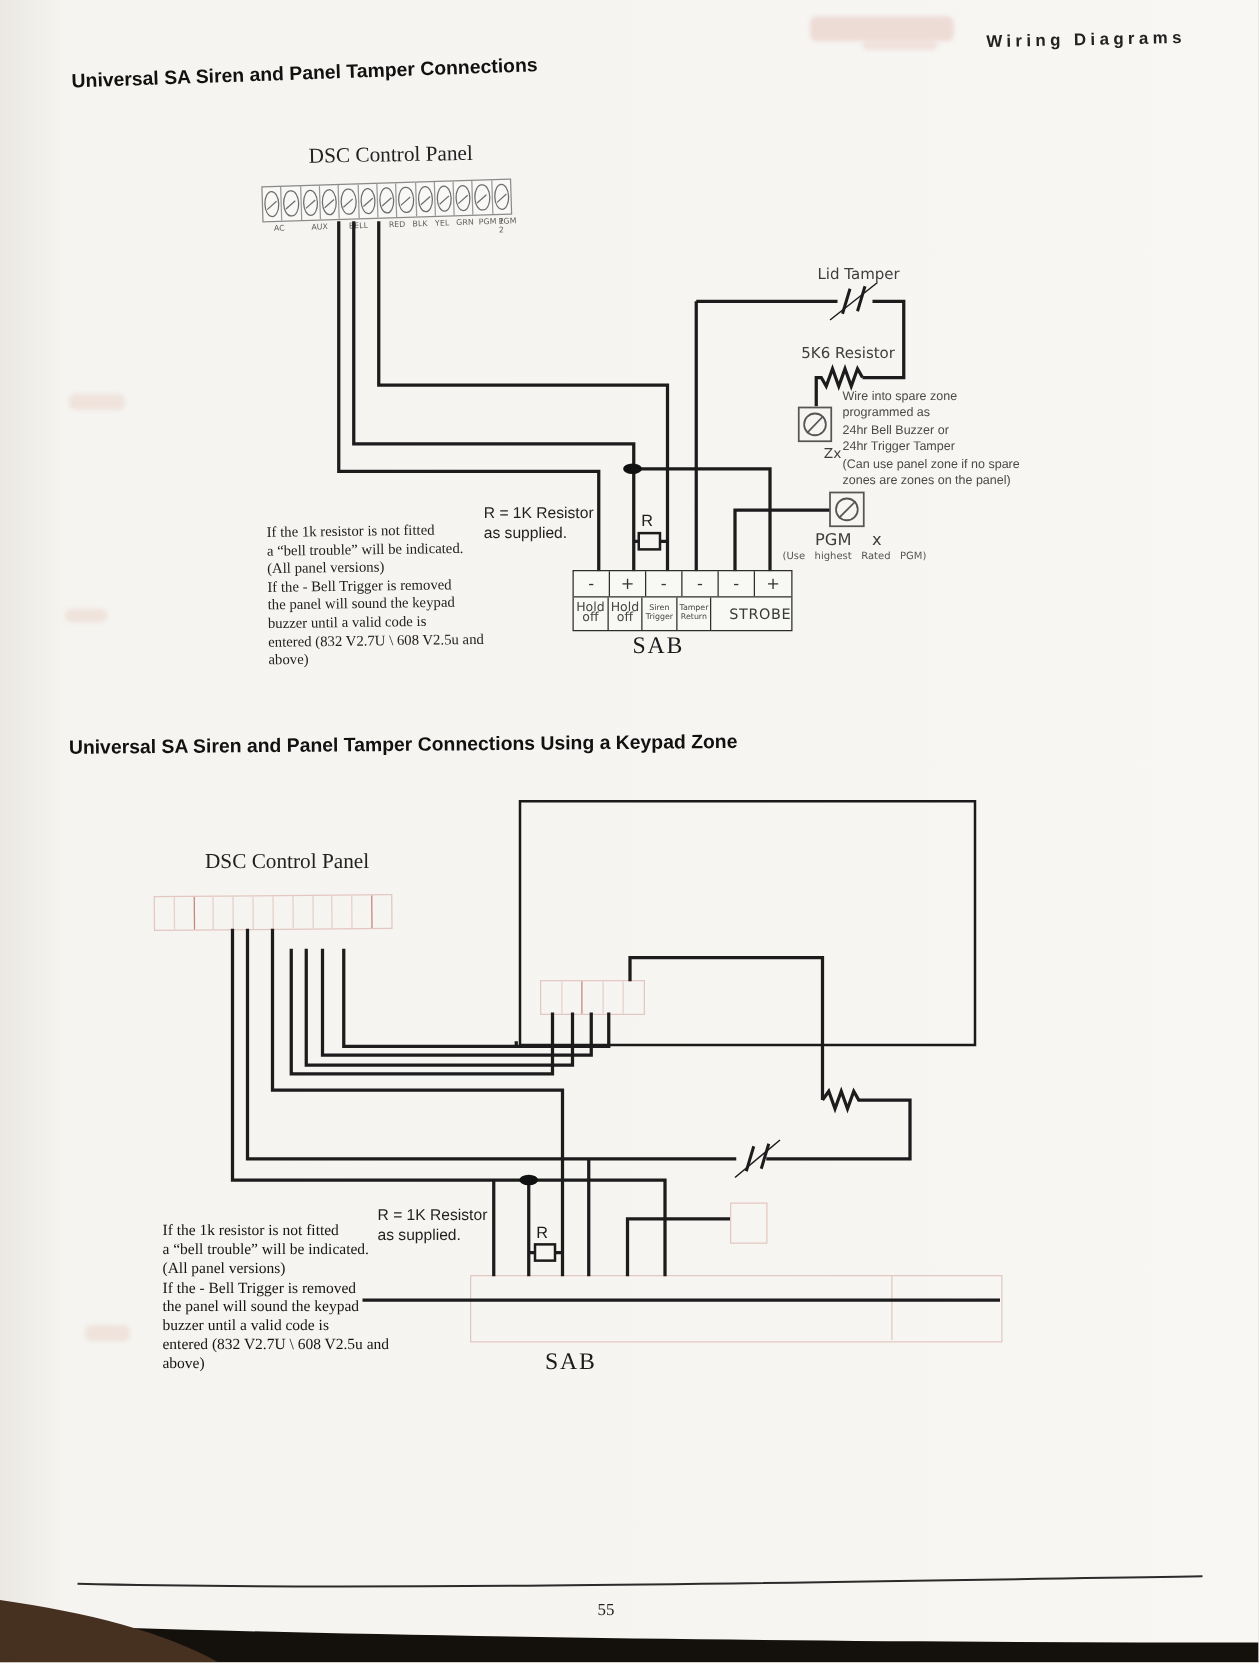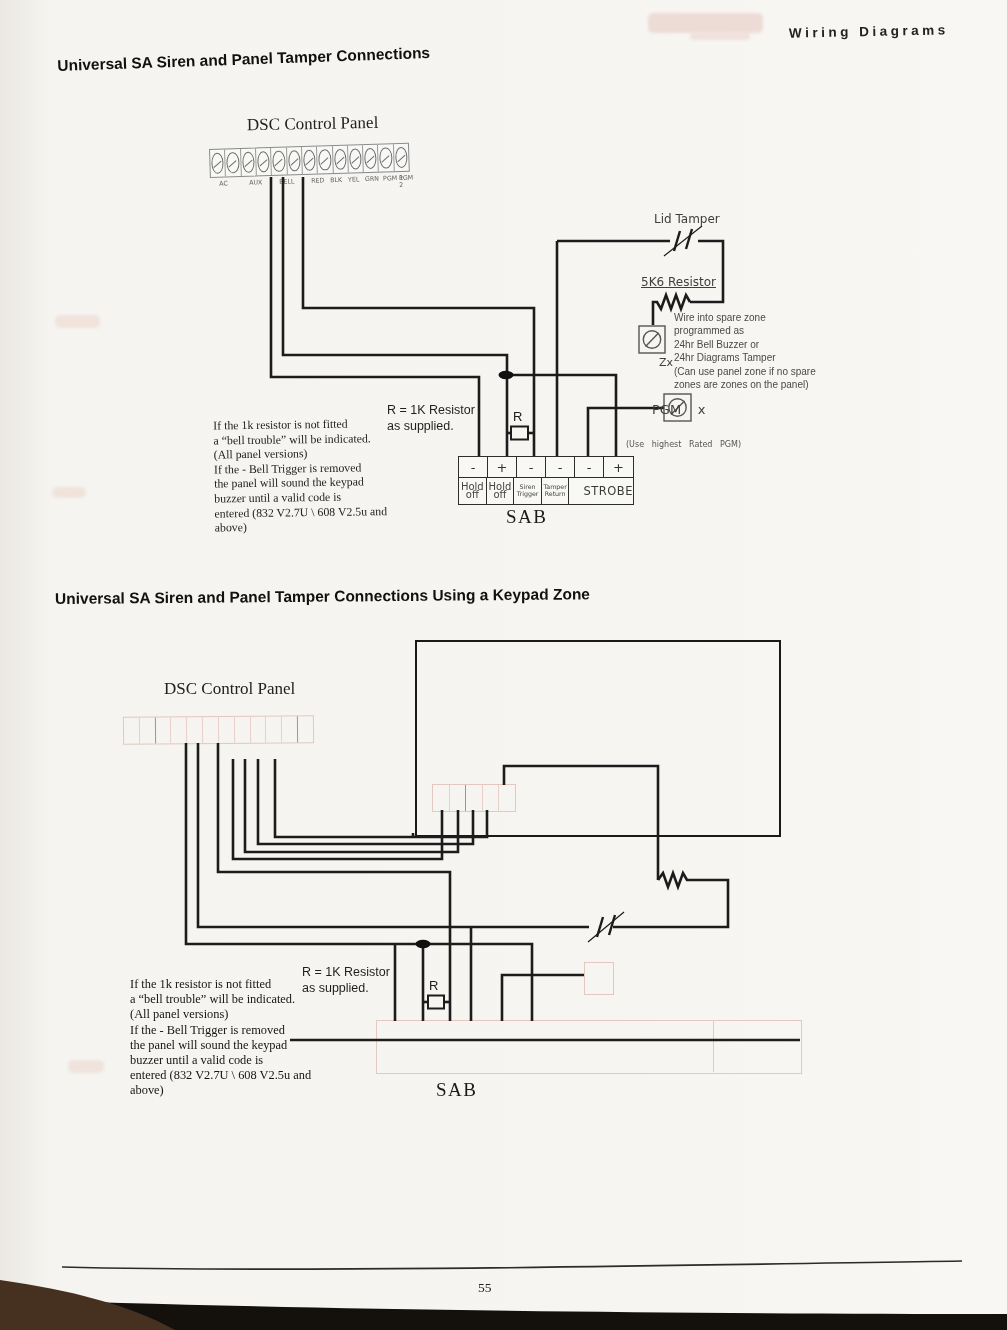--- a/index.html
+++ b/index.html
@@ -117,31 +117,31 @@
     <span style="left:70px">BELL</span>
     <span style="left:102px">RED</span>
     <span style="left:121px">BLK</span>
     <span style="left:139px">YEL</span>
     <span style="left:156px">GRN</span>
     <span style="left:174px">PGM 1</span>
     <span style="left:190px">PGM 2</span>
   </div>
 
   <div class="txt rlab" style="left:654px;top:212px;font-size:12px;">Lid Tamper</div>
-  <div class="txt rlab" style="left:641px;top:275px;font-size:12px;text-decoration:underline;">5K6 Resistor</div>
+  <div class="txt rlab" style="left:641px;top:275px;font-size:12px;">5K6 Resistor</div>
   <div class="txt note" style="left:674px;top:311px;width:180px;">
     <span class="ln">Wire into spare zone</span>
     <span class="ln">programmed as</span>
     <span class="ln">24hr Bell Buzzer or</span>
-    <span class="ln">24hr Diagrams Tamper</span>
+    <span class="ln">24hr Trigger Tamper</span>
     <span class="ln">(Can use panel zone if no spare</span>
     <span class="ln">zones are zones on the panel)</span>
   </div>
   <div class="txt rlab" style="left:659px;top:356px;font-size:11px;">Zx</div>
-  <div class="txt rlab pre" style="left:652px;top:402px;font-size:13px;">PGM    x</div>
+  <div class="txt rlab pre" style="left:652px;top:425px;font-size:13px;">PGM    x</div>
   <div class="txt rlab pre" style="left:626px;top:440px;font-size:8px;color:#555;">(Use   highest   Rated   PGM)</div>
   <div class="txt sansnote" style="left:387px;top:402px;">
     <span class="ln" style="display:block">R = 1K Resistor</span>
     <span class="ln" style="display:block">as supplied.</span>
   </div>
   <div class="txt" style="left:513px;top:409px;font-family:'Liberation Sans',sans-serif;font-size:13px;">R</div>
   <div class="txt warn" style="left:214px;top:417px;width:215px;transform:rotate(-0.8deg);">
     <span class="ln">If the 1k resistor is not fitted</span>
     <span class="ln">a “bell trouble” will be indicated.</span>
     <span class="ln">(All panel versions)</span>

